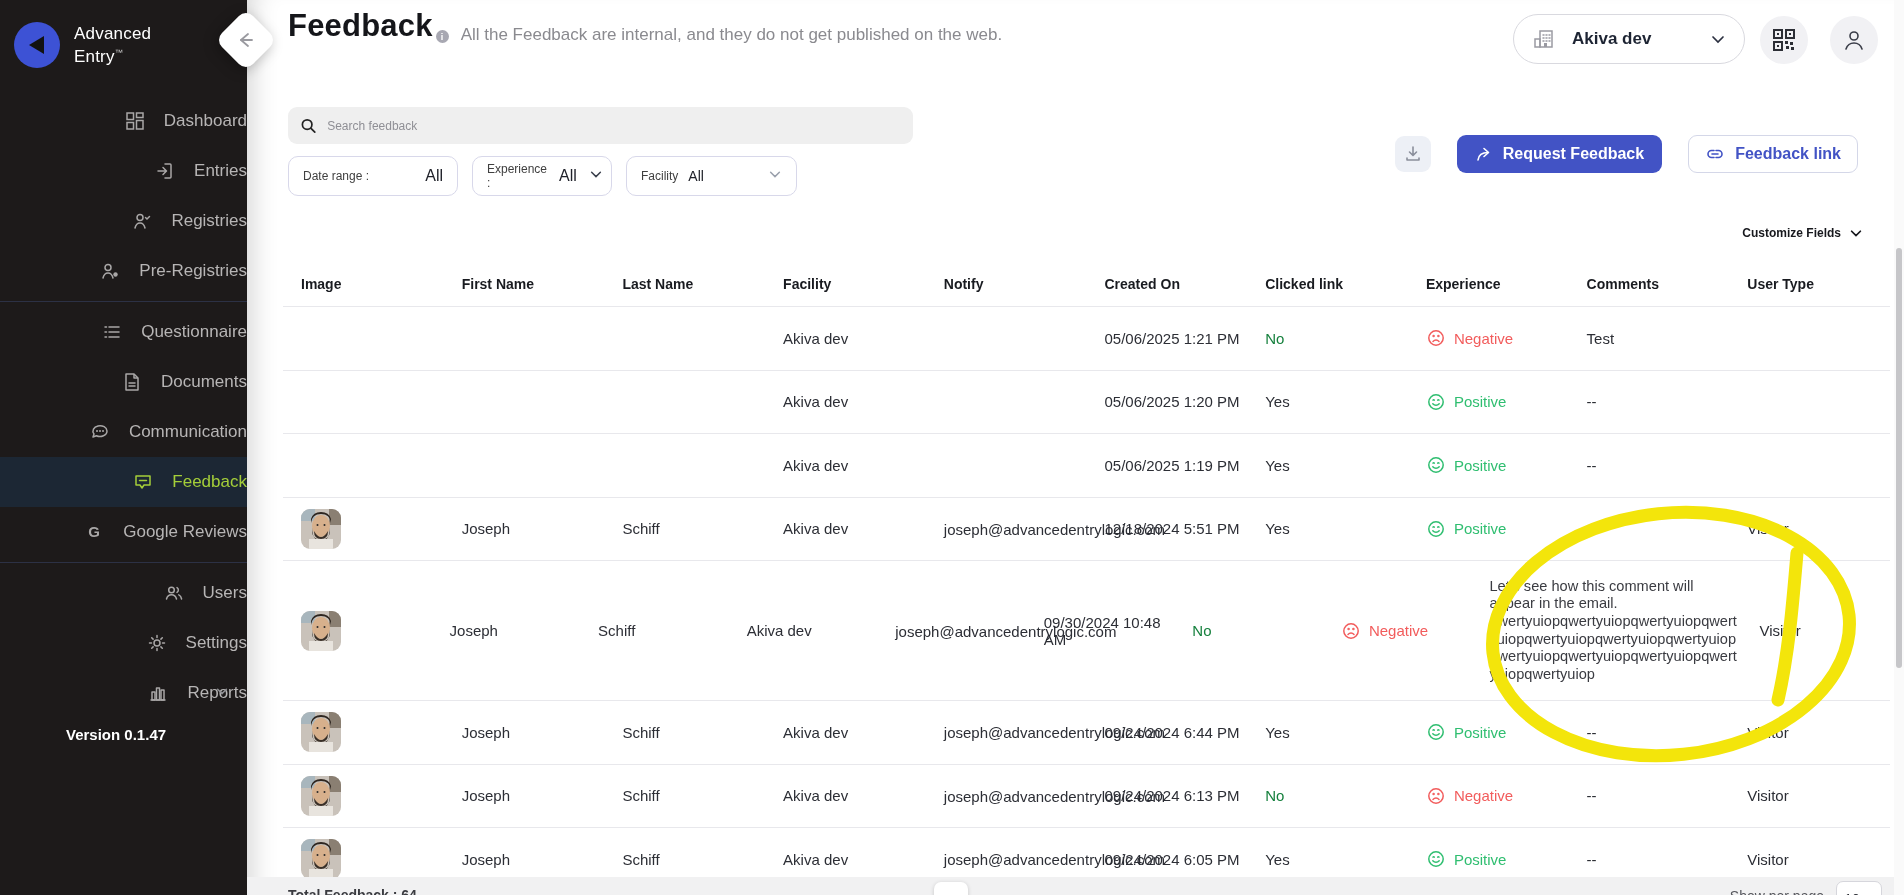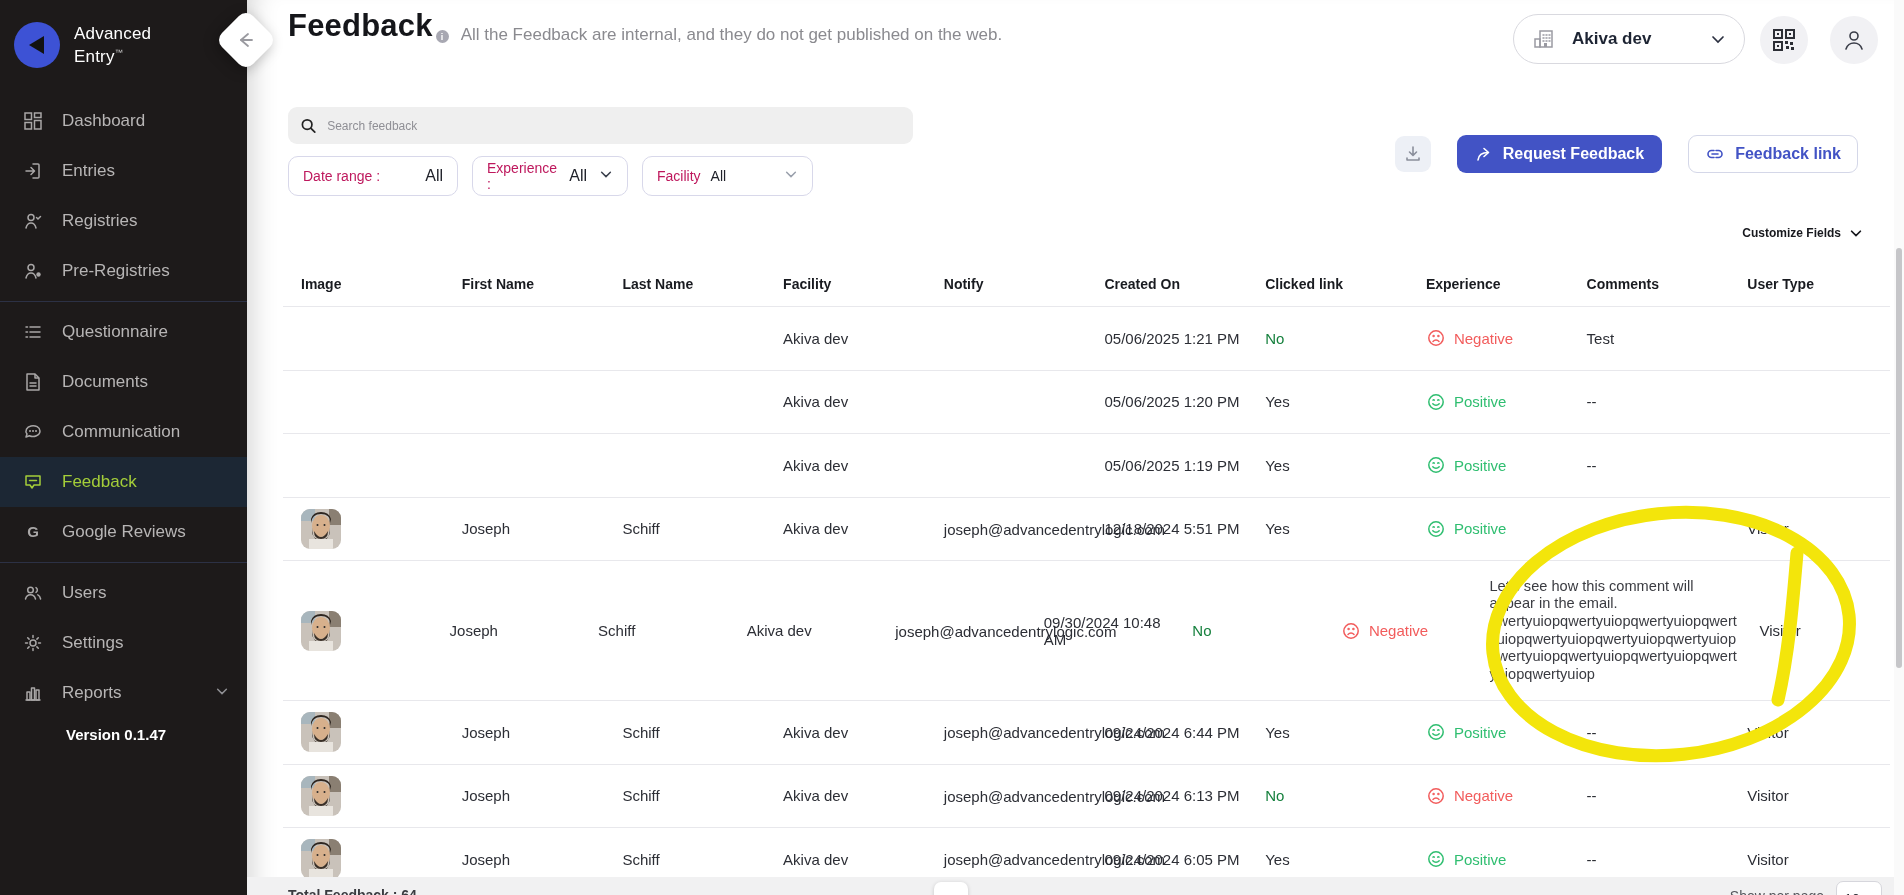--- a/index.html
+++ b/index.html
@@ -10,21 +10,21 @@
   
   .sidebar { position:absolute; left:0; top:0; width:247px; height:895px;
     background:#1d1a1a; color:#b7b5b5; z-index:3; }
   .brand { display:flex; align-items:center; gap:14px; padding:14px 0 0 14px; height:76px; }
   .brand-logo { width:46px; height:46px; border-radius:50%; background:#3d52d5;
     display:flex; align-items:center; justify-content:center; flex:0 0 46px; }
   .brand-name { color:#fff; font-size:17px; line-height:19px; letter-spacing:.2px; }
   .brand-name .tm { font-size:8px; vertical-align:super; color:#cfcfcf; }
   .nav { margin-top:20px; }
   .nav-item { display:flex; align-items:center; gap:18px; height:50px; padding-left:22px;
-    font-size:17px; color:#b7b5b5; cursor:pointer; position:relative; }
+    font-size:17px; color:#b7b5b5; cursor:pointer; position:relative;justify-content:flex-end; }
   .nav-item .nicon { width:22px; height:22px; display:flex; align-items:center; justify-content:center; color:#a9a7a7; }
   .nav-item.active { background:#1c2734; color:#a4ce39; }
   .nav-item.active .nicon { color:#a4ce39; }
   .nav-divider { border-top:1px solid #2c3145; margin:5px 0; }
   .nav-chevron { position:absolute; right:18px; color:#8f8f93; }
   .version { margin-top:8px; padding-left:66px; color:#fff; font-weight:bold; font-size:15px; }
 
   
   .collapse-btn { position:absolute; left:224px; top:18px; width:44px; height:44px;
     background:#fff; border-radius:10px; transform:rotate(45deg);
@@ -52,24 +52,24 @@
 
   .search-bar { position:absolute; left:41px; top:107px; width:625px; height:37px;
     background:#efefef; border-radius:9px; display:flex; align-items:center; padding:0 12px; gap:10px; }
   .search-bar input { border:none; background:transparent; outline:none; font-size:12px;
     color:#333; width:100%; font-family:inherit; }
   .search-bar input::placeholder { color:#8f8f95; }
 
   .filters { position:absolute; left:41px; top:156px; display:flex; gap:14px; }
   .fpill { height:40px; border:1px solid #d8d8ea; border-radius:10px; background:#fff;
     display:flex; align-items:center; padding:0 14px; cursor:pointer; }
-  .fpill .flabel { color:#be185d; font-size:14px; }
+  .fpill .flabel { color:#404040; font-size:12px; }
   .fpill .fvalue { color:#20222a; margin-left:10px; }
   .fpill.p1 { width:170px; justify-content:space-between; }
-  .fpill.p2 { width:156px; gap:2px; } .fpill.p2 .fvalue { font-size:16px; }
+  .fpill.p2 { width:140px; gap:2px; } .fpill.p2 .fvalue { font-size:16px; }
   .fpill.p3 { width:171px; } .fpill.p3 .fvalue { font-size:14px; }
   .fpill .fchev { margin-left:auto; color:#3a3f4c; padding-left:10px; }
   .fpill.p3 .fchev { color:#9aa0ac; }
 
   .actions { position:absolute; right:46px; top:135px; display:flex; gap:26px; align-items:center; }
   .dl-btn { width:36px; height:36px; border-radius:9px; background:#edf0f6; display:flex;
     align-items:center; justify-content:center; cursor:pointer; color:#8a8f9b; }
   .btn-primary { height:38px; background:#4253c5; color:#fff; border:none; border-radius:9px;
     font-size:16px; font-weight:bold; display:flex; align-items:center; gap:10px; padding:0 18px;
     cursor:pointer; font-family:inherit; }

